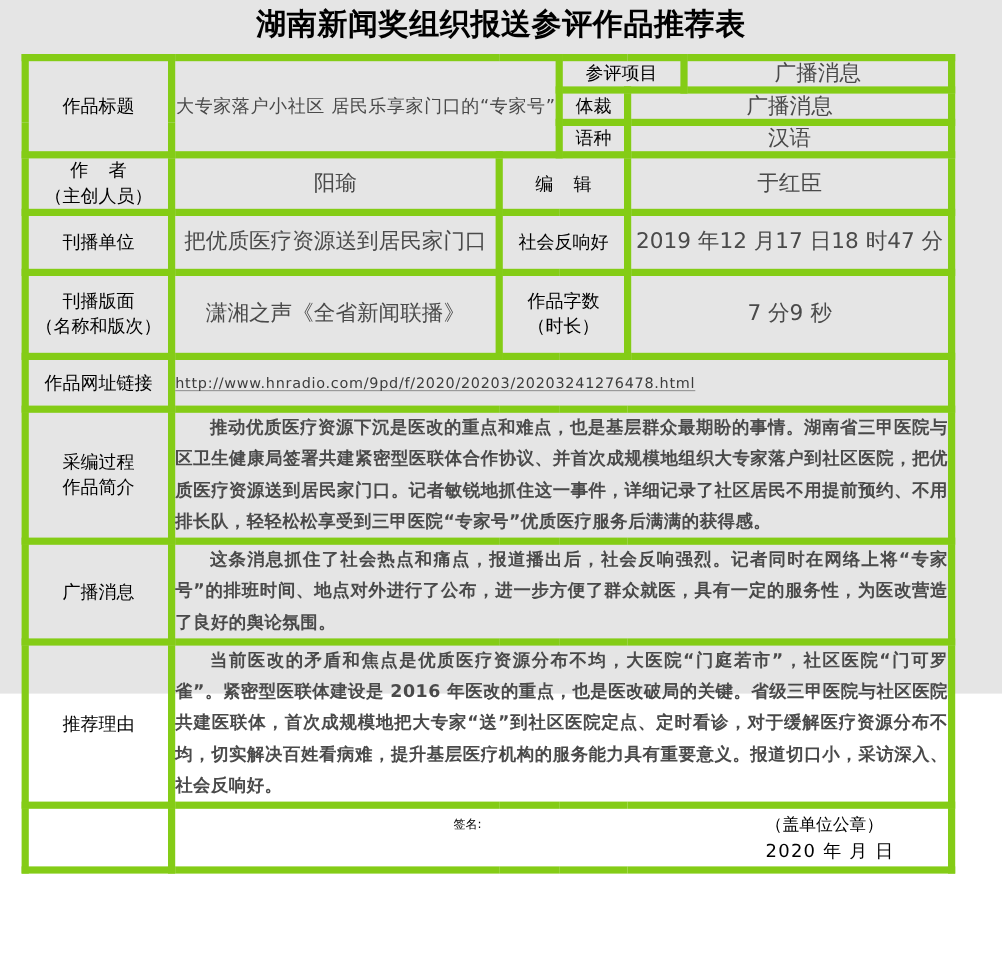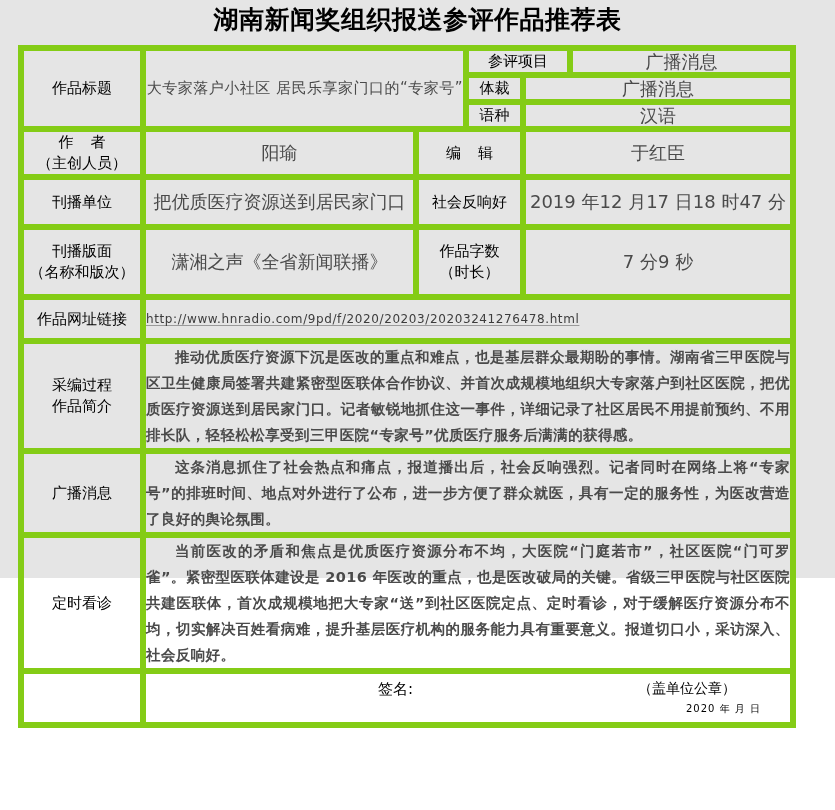--- a/index.html
+++ b/index.html
@@ -118,41 +118,40 @@
   
   .sign-cell {
     position: relative;
     height: 48px;
     padding: 0;
   }
   .sign-name {
     position: absolute;
     left: 232px;
     top: 6px;
-    font-size: 15px;
+    font-size: 10px;
     color: #000;
   }
   .sign-seal {
     position: absolute;
     left: 492px;
     top: 4px;
     font-size: 14px;
     color: #000;
     line-height: 21px;
     text-align: center;
   }
   .sign-date {
     position: absolute;
     left: 492px;
     top: 25px;
-    font-size: 10px;
+    font-size: 15px;
     color: #000;
     line-height: 20px;
     letter-spacing: 1px;
-    margin-left: 48px;
   }
 </style>
 </head>
 <body>
 
 <div class="page">
 
   <div class="doc-title">湖南新闻奖组织报送参评作品推荐表</div>
 
   <table class="form-table">
@@ -229,21 +228,21 @@
       </tr>
 
       <tr>
         <td class="lbl">广播消息</td>
         <td class="body-cell" colspan="5">
           <p class="body-text">这条消息抓住了社会热点和痛点，报道播出后，社会反响强烈。记者同时在网络上将“专家号”的排班时间、地点对外进行了公布，进一步方便了群众就医，具有一定的服务性，为医改营造了良好的舆论氛围。</p>
         </td>
       </tr>
 
       <tr>
-        <td class="lbl">定时看诊</td>
+        <td class="lbl">推荐理由</td>
         <td class="body-cell" colspan="5">
           <p class="body-text">当前医改的矛盾和焦点是优质医疗资源分布不均，大医院“门庭若市”，社区医院“门可罗雀”。紧密型医联体建设是 2016 年医改的重点，也是医改破局的关键。省级三甲医院与社区医院共建医联体，首次成规模地把大专家“送”到社区医院定点、定时看诊，对于缓解医疗资源分布不均，切实解决百姓看病难，提升基层医疗机构的服务能力具有重要意义。报道切口小，采访深入、社会反响好。</p>
         </td>
       </tr>
 
       <tr>
         <td class="lbl">&nbsp;</td>
         <td class="sign-cell" colspan="5">
           <span class="sign-name">签名:</span>
           <span class="sign-seal">（盖单位公章）</span>

